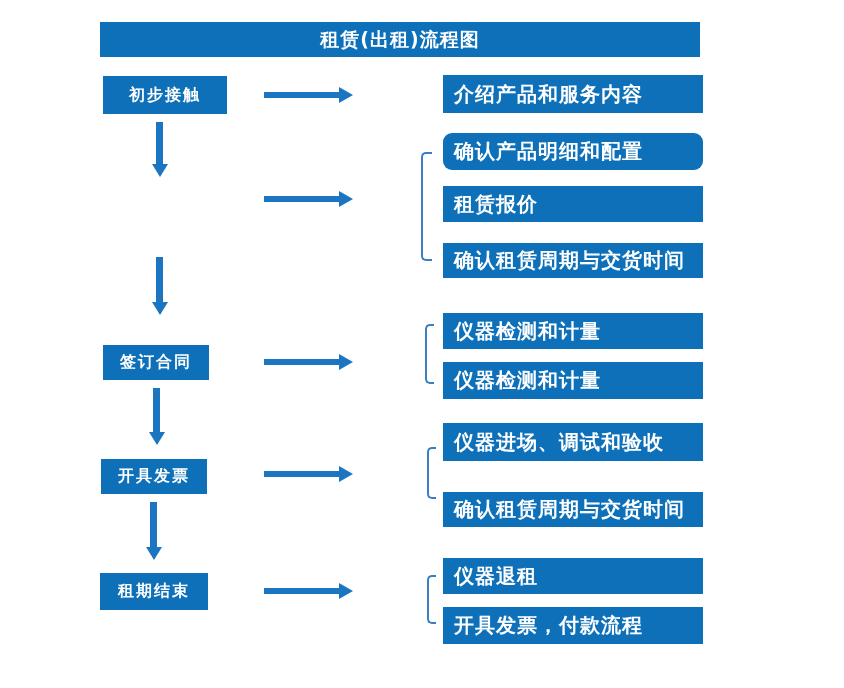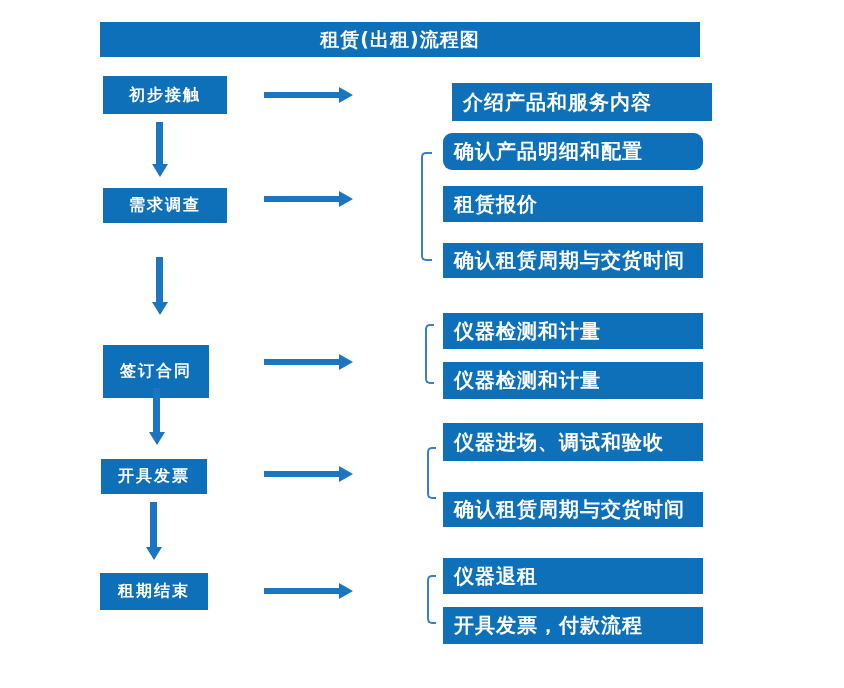--- a/index.html
+++ b/index.html
@@ -80,22 +80,21 @@
 </head>
 <body>
 
 <div class="canvas">
 
   <div class="box title-bar">
     <span>租赁(出租)流程图</span>
   </div>
 
   <div class="box left-box" style="left:103px;top:76px;width:124px;height:38px;">初步接触</div>
-  <div class="box left-box" style="left:103px;top:188px;width:124px;height:35px;">需求调查</div>
-  <div class="box left-box" style="left:103px;top:345px;width:106px;height:53px;">签订合同</div>
+  <div class="box left-box" style="left:103px;top:345px;width:106px;height:35px;">签订合同</div>
   <div class="box left-box" style="left:101px;top:459px;width:106px;height:35px;">开具发票</div>
   <div class="box left-box" style="left:100px;top:573px;width:108px;height:37px;">租期结束</div>
 
   <div class="v-arrow" style="left:152px;top:122px;height:55px;">
     <div class="shaft"></div>
     <div class="head"></div>
   </div>
   <div class="v-arrow" style="left:152px;top:257px;height:58px;">
     <div class="shaft"></div>
     <div class="head"></div>
@@ -128,21 +127,21 @@
   <div class="h-arrow" style="left:264px;top:583px;">
     <div class="shaft"></div>
     <div class="head"></div>
   </div>
 
   <div class="bracket" style="left:421px;top:152px;width:11px;height:109px;"></div>
   <div class="bracket" style="left:425px;top:324px;width:9px;height:60px;"></div>
   <div class="bracket" style="left:427px;top:447px;width:9px;height:52px;"></div>
   <div class="bracket" style="left:427px;top:575px;width:9px;height:49px;"></div>
 
-  <div class="box right-box" style="left:443px;top:83px;width:260px;height:38px;margin-left:9px;">介绍产品和服务内容</div>
+  <div class="box right-box" style="left:443px;top:75px;width:260px;height:38px;">介绍产品和服务内容</div>
   <div class="box right-box" style="left:443px;top:133px;width:260px;height:37px;border-radius:9px;">确认产品明细和配置</div>
   <div class="box right-box" style="left:443px;top:186px;width:260px;height:36px;font-family:Liberation Mono, monospace;">租赁报价</div>
   <div class="box right-box" style="left:443px;top:243px;width:260px;height:35px;">确认租赁周期与交货时间</div>
   <div class="box right-box" style="left:443px;top:313px;width:260px;height:36px;">仪器检测和计量</div>
   <div class="box right-box" style="left:443px;top:362px;width:260px;height:37px;">仪器检测和计量</div>
   <div class="box right-box" style="left:443px;top:423px;width:260px;height:38px;">仪器进场、调试和验收</div>
   <div class="box right-box" style="left:443px;top:492px;width:260px;height:35px;">确认租赁周期与交货时间</div>
   <div class="box right-box" style="left:443px;top:558px;width:260px;height:36px;">仪器退租</div>
   <div class="box right-box" style="left:443px;top:607px;width:260px;height:37px;">开具发票，付款流程</div>
 

